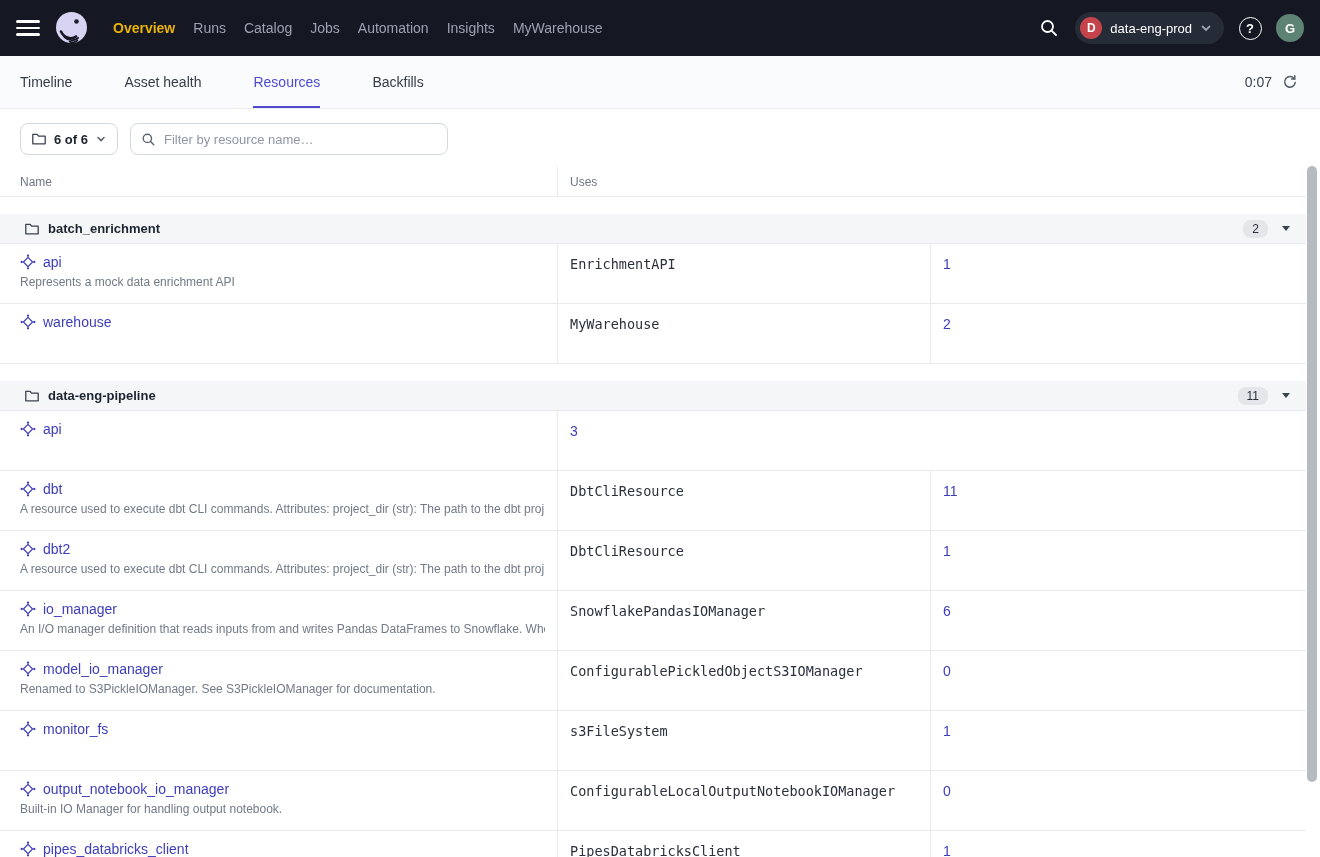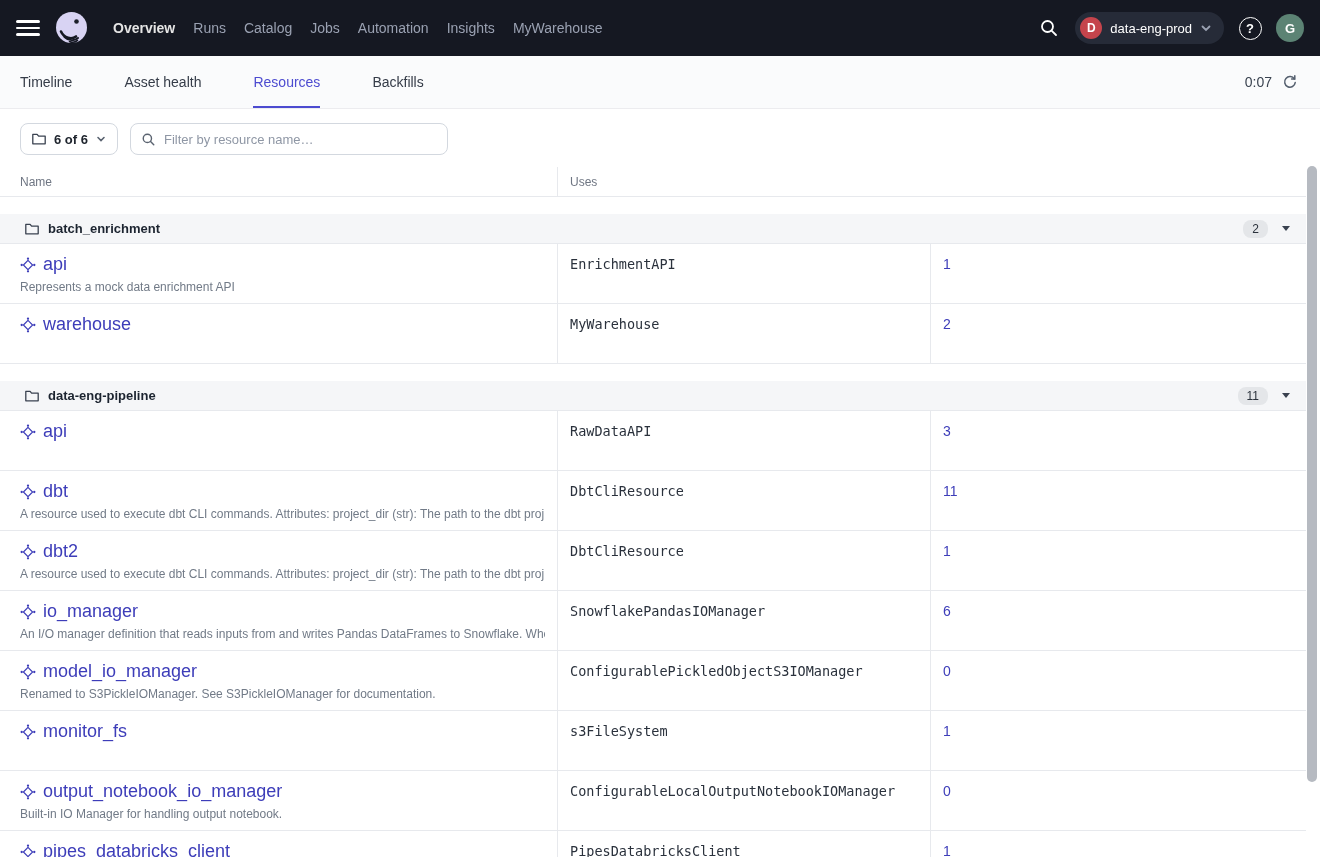--- a/index.html
+++ b/index.html
@@ -6,21 +6,21 @@
   html,body { width:1320px; height:857px; overflow:hidden; background:#fff;
     font-family:"Liberation Sans", sans-serif; position:relative; }
 
   
   .topnav { height:56px; background:#151822; display:flex; align-items:center; padding:0 16px; }
   .hamburger { width:24px; height:24px; display:flex; flex-direction:column; justify-content:center; gap:4px; cursor:pointer; background:none; border:none; }
   .hamburger span { display:block; height:2.5px; background:#fff; border-radius:2px; }
   .logo { width:37px; height:37px; margin-left:13px; flex:0 0 auto; cursor:pointer; }
   .nav-links { display:flex; align-items:center; margin-left:14px; }
   .nav-link { color:#9aa1b2; font-size:14px; text-decoration:none; padding:6px 9px; cursor:pointer; background:none; border:none; font-family:inherit; }
-  .nav-link.active { color:#e5e5e5; font-weight:700; }
+  .nav-link.active { color:#eab308; font-weight:700; }
   .nav-right { margin-left:auto; display:flex; align-items:center; gap:13px; }
   .icon-btn { background:none; border:none; cursor:pointer; display:flex; align-items:center; justify-content:center; width:26px; height:26px; }
   .ws-pill { display:flex; align-items:center; gap:8px; background:#262b38; border:none; border-radius:16px; height:32px; padding:0 12px 0 5px; cursor:pointer; }
   .ws-initial { width:22px; height:22px; border-radius:50%; background:#c5444c; color:#fff; font-size:12px; font-weight:700; display:flex; align-items:center; justify-content:center; }
   .ws-label { color:#fff; font-size:13px; font-weight:500; }
   .help-circle { width:23px; height:23px; border:1.6px solid #fff; border-radius:50%; color:#fff; font-size:13px; font-weight:700; display:flex; align-items:center; justify-content:center; }
   .avatar { width:28px; height:28px; border-radius:50%; background:#5c8374; color:#fff; font-size:13px; font-weight:600; display:flex; align-items:center; justify-content:center; border:none; cursor:pointer; }
 
   
   .tabbar { height:53px; background:#fafbfc; border-bottom:1px solid #ececef; display:flex; align-items:stretch; padding:0 20px; }
@@ -47,21 +47,21 @@
 
   .group-row { height:30px; display:flex; align-items:center; background:#f5f6f8; border-bottom:1px solid #e7e9ed; padding:0 16px 0 24px; gap:8px; cursor:pointer;margin-top:17px; }
   .group-name { font-size:13px; font-weight:700; color:#1c2430; }
   .group-right { margin-left:auto; display:flex; align-items:center; gap:14px; }
   .badge { background:#e4e6e9; border-radius:8px; font-size:12px; color:#2b323c; padding:2px 9px; }
   .caret { width:0; height:0; border-left:4.5px solid transparent; border-right:4.5px solid transparent; border-top:5.5px solid #3a4250; cursor:pointer; }
 
   .res-row { display:grid; grid-template-columns:557px 373px 376px; height:60px; border-bottom:1px solid #e7e9ed; }
   .cell-name { padding:10px 12px 0 20px; overflow:hidden; }
   .name-line { display:flex; align-items:center; gap:7px; }
-  .res-link { font-size:18px; font-weight:500; color:#3d3db9; text-decoration:none; cursor:pointer; }
+  .res-link { font-size:14px; font-weight:500; color:#3d3db9; text-decoration:none; cursor:pointer; }
   .res-desc { font-size:12px; color:#717a87; margin-top:5px; white-space:nowrap; overflow:hidden; }
   .cell-type, .cell-uses { border-left:1px solid #e7e9ed; padding:11px 12px 0 12px; }
   .type-text { font-family:"DejaVu Sans Mono", monospace; font-size:13.5px; color:#2a313c; }
   .uses-link { font-size:14px; color:#3d3db9; text-decoration:none; cursor:pointer; }
 
   .scroll-thumb { position:absolute; right:3px; top:166px; width:10px; height:616px; border-radius:6px; background:#b6bac1; cursor:pointer; }
 </style>
 </head>
 <body>
 
@@ -212,21 +212,20 @@
             <svg viewBox="0 0 16 16" width="16" height="16">
               <path d="M8 3.4 L12.6 8 L8 12.6 L3.4 8 Z" fill="none" stroke="#3d3db9" stroke-width="1.2"></path>
               <circle cx="8" cy="1.7" r="1.15" fill="#3d3db9"></circle>
               <circle cx="14.3" cy="8" r="1.15" fill="#3d3db9"></circle>
               <circle cx="8" cy="14.3" r="1.15" fill="#3d3db9"></circle>
               <circle cx="1.7" cy="8" r="1.15" fill="#3d3db9"></circle>
             </svg>
             <a class="res-link">api</a>
           </div>
         </div>
-        <div class="cell-type"><span class="type-text">RawDataAPI</span></div>
         <div class="cell-uses"><a class="uses-link">3</a></div>
       </div>
       <div class="res-row">
         <div class="cell-name">
           <div class="name-line">
             <svg viewBox="0 0 16 16" width="16" height="16">
               <path d="M8 3.4 L12.6 8 L8 12.6 L3.4 8 Z" fill="none" stroke="#3d3db9" stroke-width="1.2"></path>
               <circle cx="8" cy="1.7" r="1.15" fill="#3d3db9"></circle>
               <circle cx="14.3" cy="8" r="1.15" fill="#3d3db9"></circle>
               <circle cx="8" cy="14.3" r="1.15" fill="#3d3db9"></circle>

